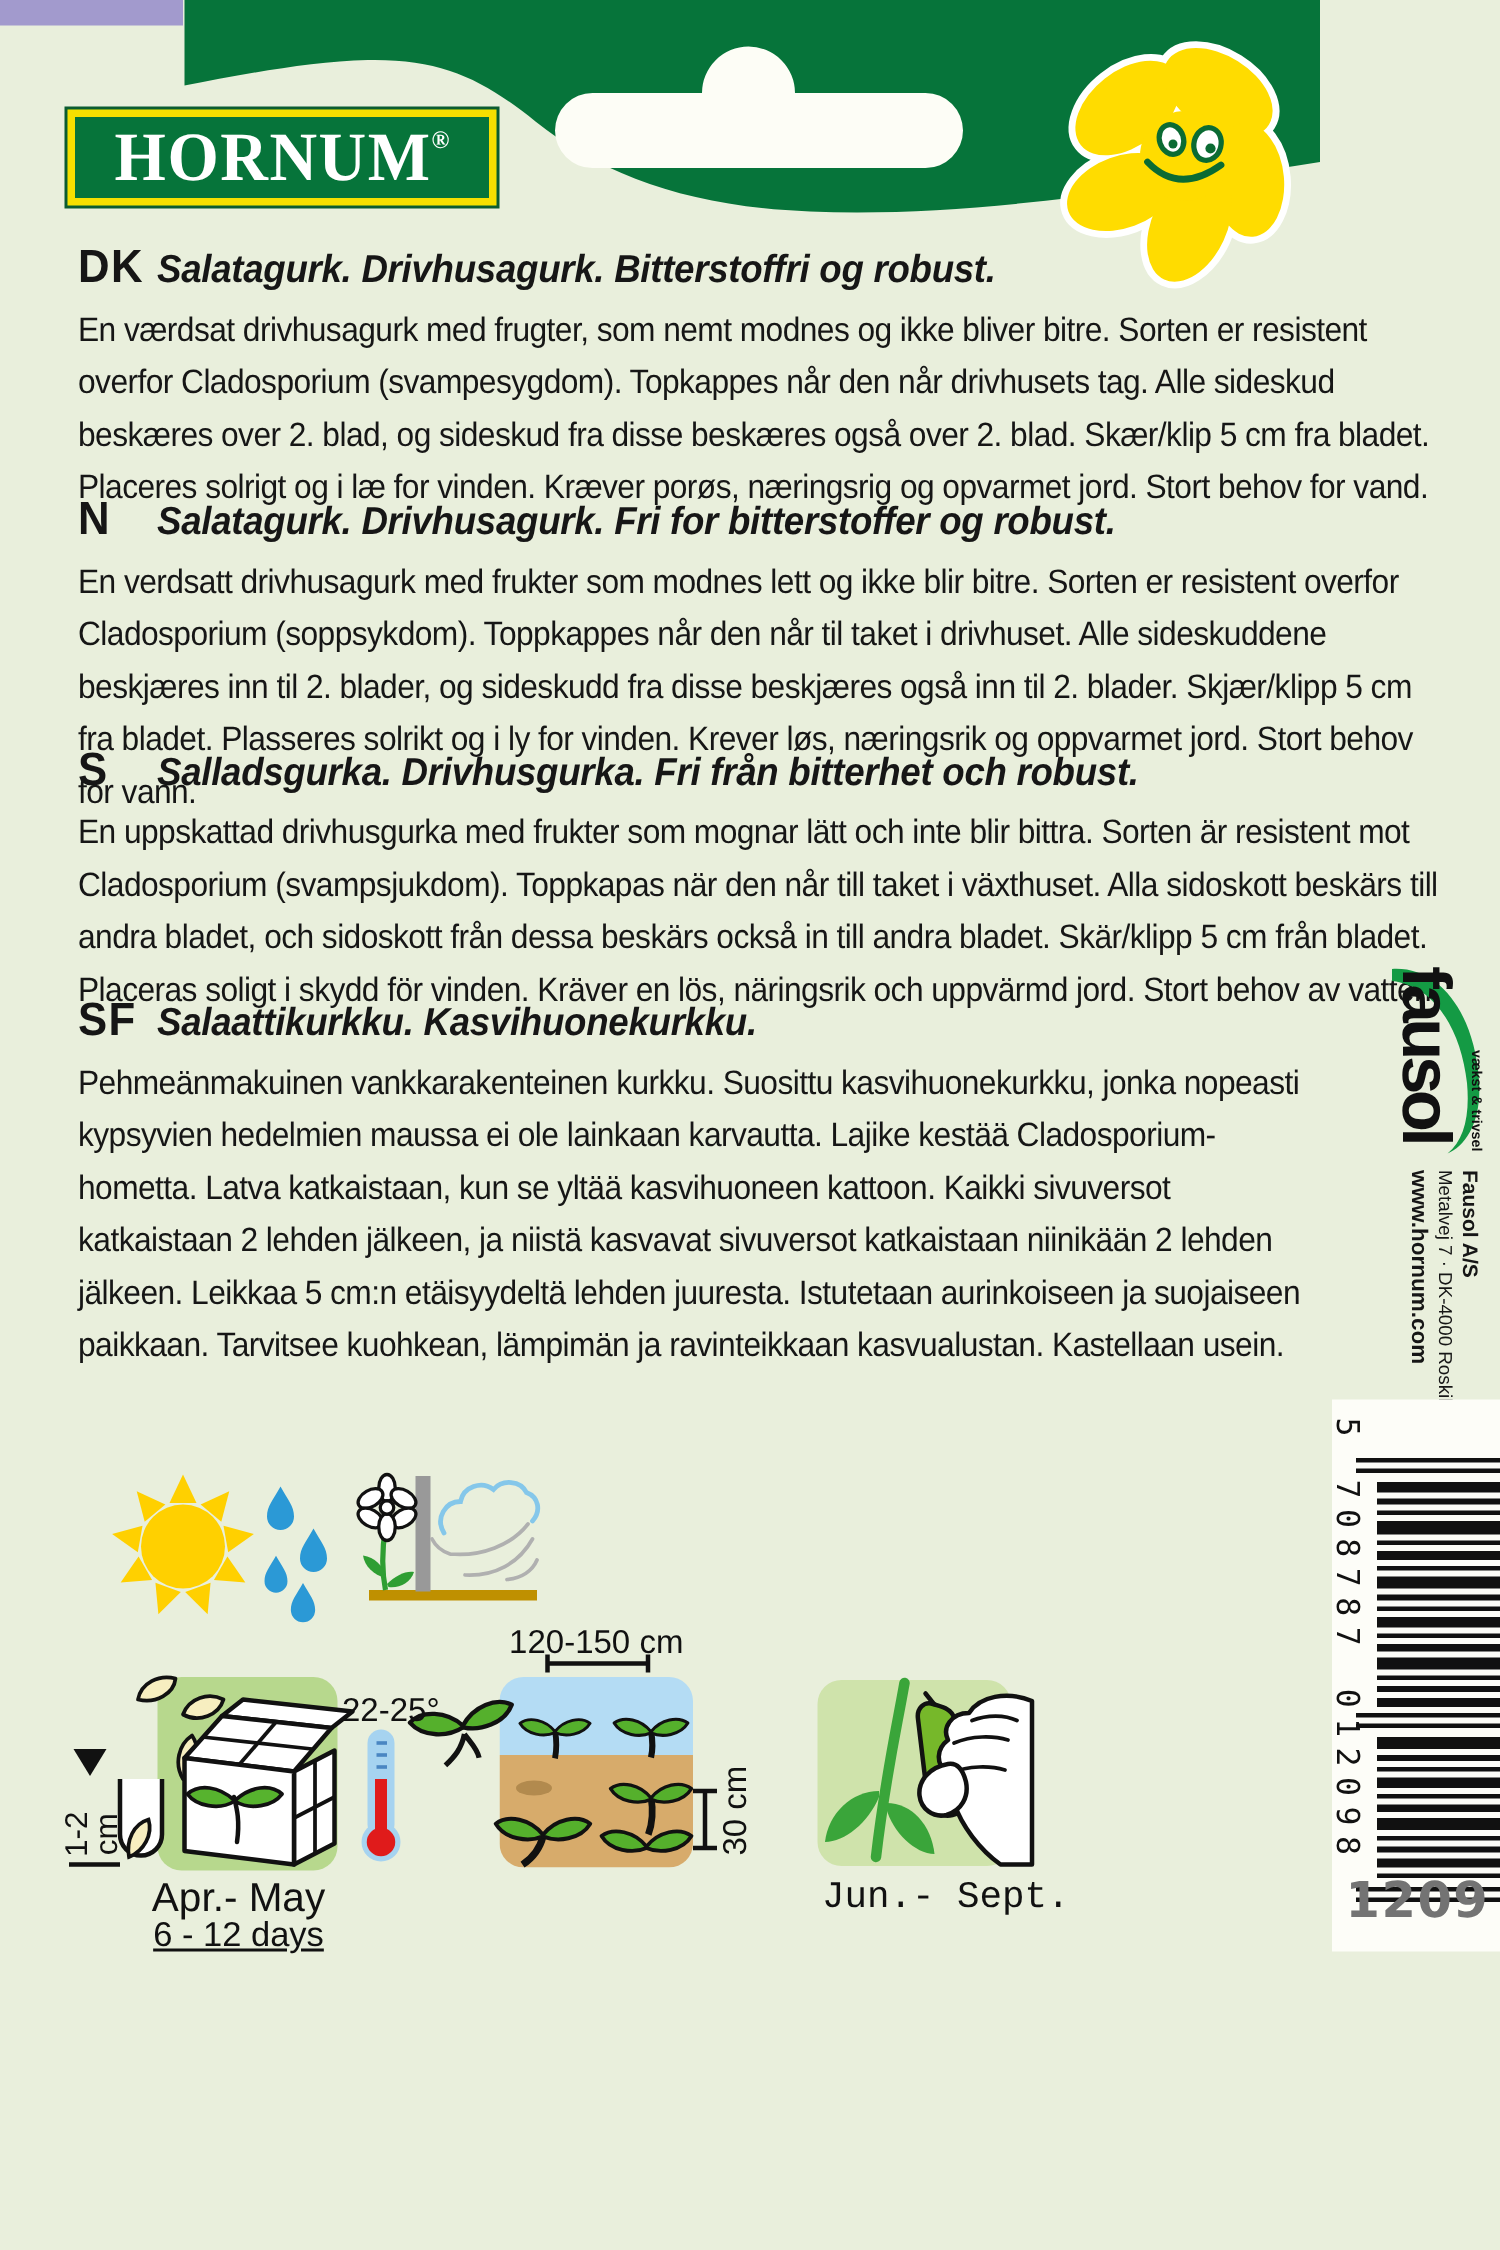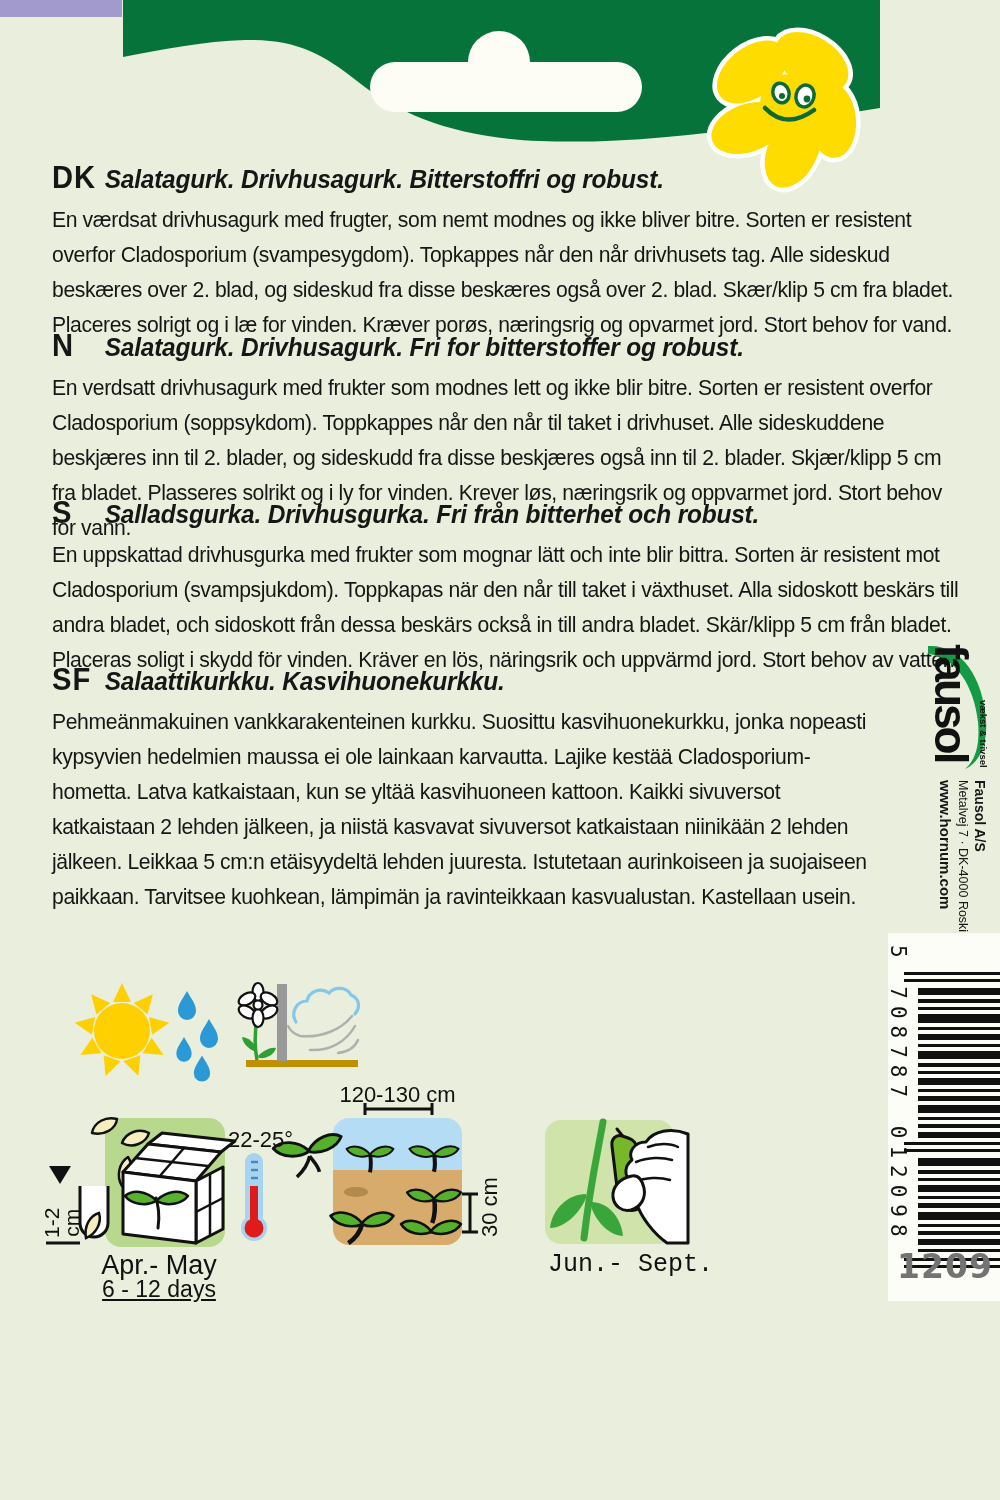--- a/index.html
+++ b/index.html
@@ -110,20 +110,23 @@
       <g>
         <ellipse cx="781" cy="93" rx="8" ry="10" fill="#fff" stroke="#0b6b33" stroke-width="3.5" transform="rotate(-18 781 93)"></ellipse>
         <ellipse cx="805" cy="96" rx="9" ry="11" fill="#fff" stroke="#0b6b33" stroke-width="3.5" transform="rotate(14 805 96)"></ellipse>
         <circle cx="782" cy="96" r="3" fill="#0b6b33"></circle>
         <circle cx="807" cy="99" r="3.4" fill="#0b6b33"></circle>
         <path d="M765,108 Q786,130 814,110" fill="none" stroke="#0b6b33" stroke-width="4.5" stroke-linecap="round"></path>
       </g>
     </g>
   </svg>
 
+  <div class="brand-box">
+    <div class="brand-text"><span>HORNUM</span><sup>®</sup></div>
+  </div>
 
   <div class="sec" style="top:160px">
     <div class="sec-head">
       <span class="lang">DK</span>
       <span class="title">Salatagurk. Drivhusagurk. Bitterstoffri og robust.</span>
     </div>
     <p class="body">En værdsat drivhusagurk med frugter, som nemt modnes og ikke bliver bitre. Sorten er resistent overfor Cladosporium (svampesygdom). Topkappes når den når drivhusets tag. Alle sideskud beskæres over 2. blad, og sideskud fra disse beskæres også over 2. blad. Skær/klip 5 cm fra bladet. Placeres solrigt og i læ for vinden. Kræver porøs, næringsrig og opvarmet jord. Stort behov for vand.</p>
   </div>
 
   <div class="sec" style="top:328px">
@@ -366,17 +369,17 @@
     </g>
   </svg>
 
   <div class="pictolabel temp-label">22-25°</div>
   <div class="pictolabel depth-label rot">
     <div>1-2</div>
     <div>cm</div>
   </div>
   <div class="pictolabel sow-period">Apr.- May</div>
   <div class="pictolabel sow-days">6 - 12 days</div>
-  <div class="pictolabel row-width">120-130 cm</div>
+  <div class="pictolabel row-width">120-150 cm</div>
   <div class="pictolabel plant-dist rot">30 cm</div>
   <div class="pictolabel harv-period">Jun.- Sept.</div>
 
 </div>
 
 </body></html>

